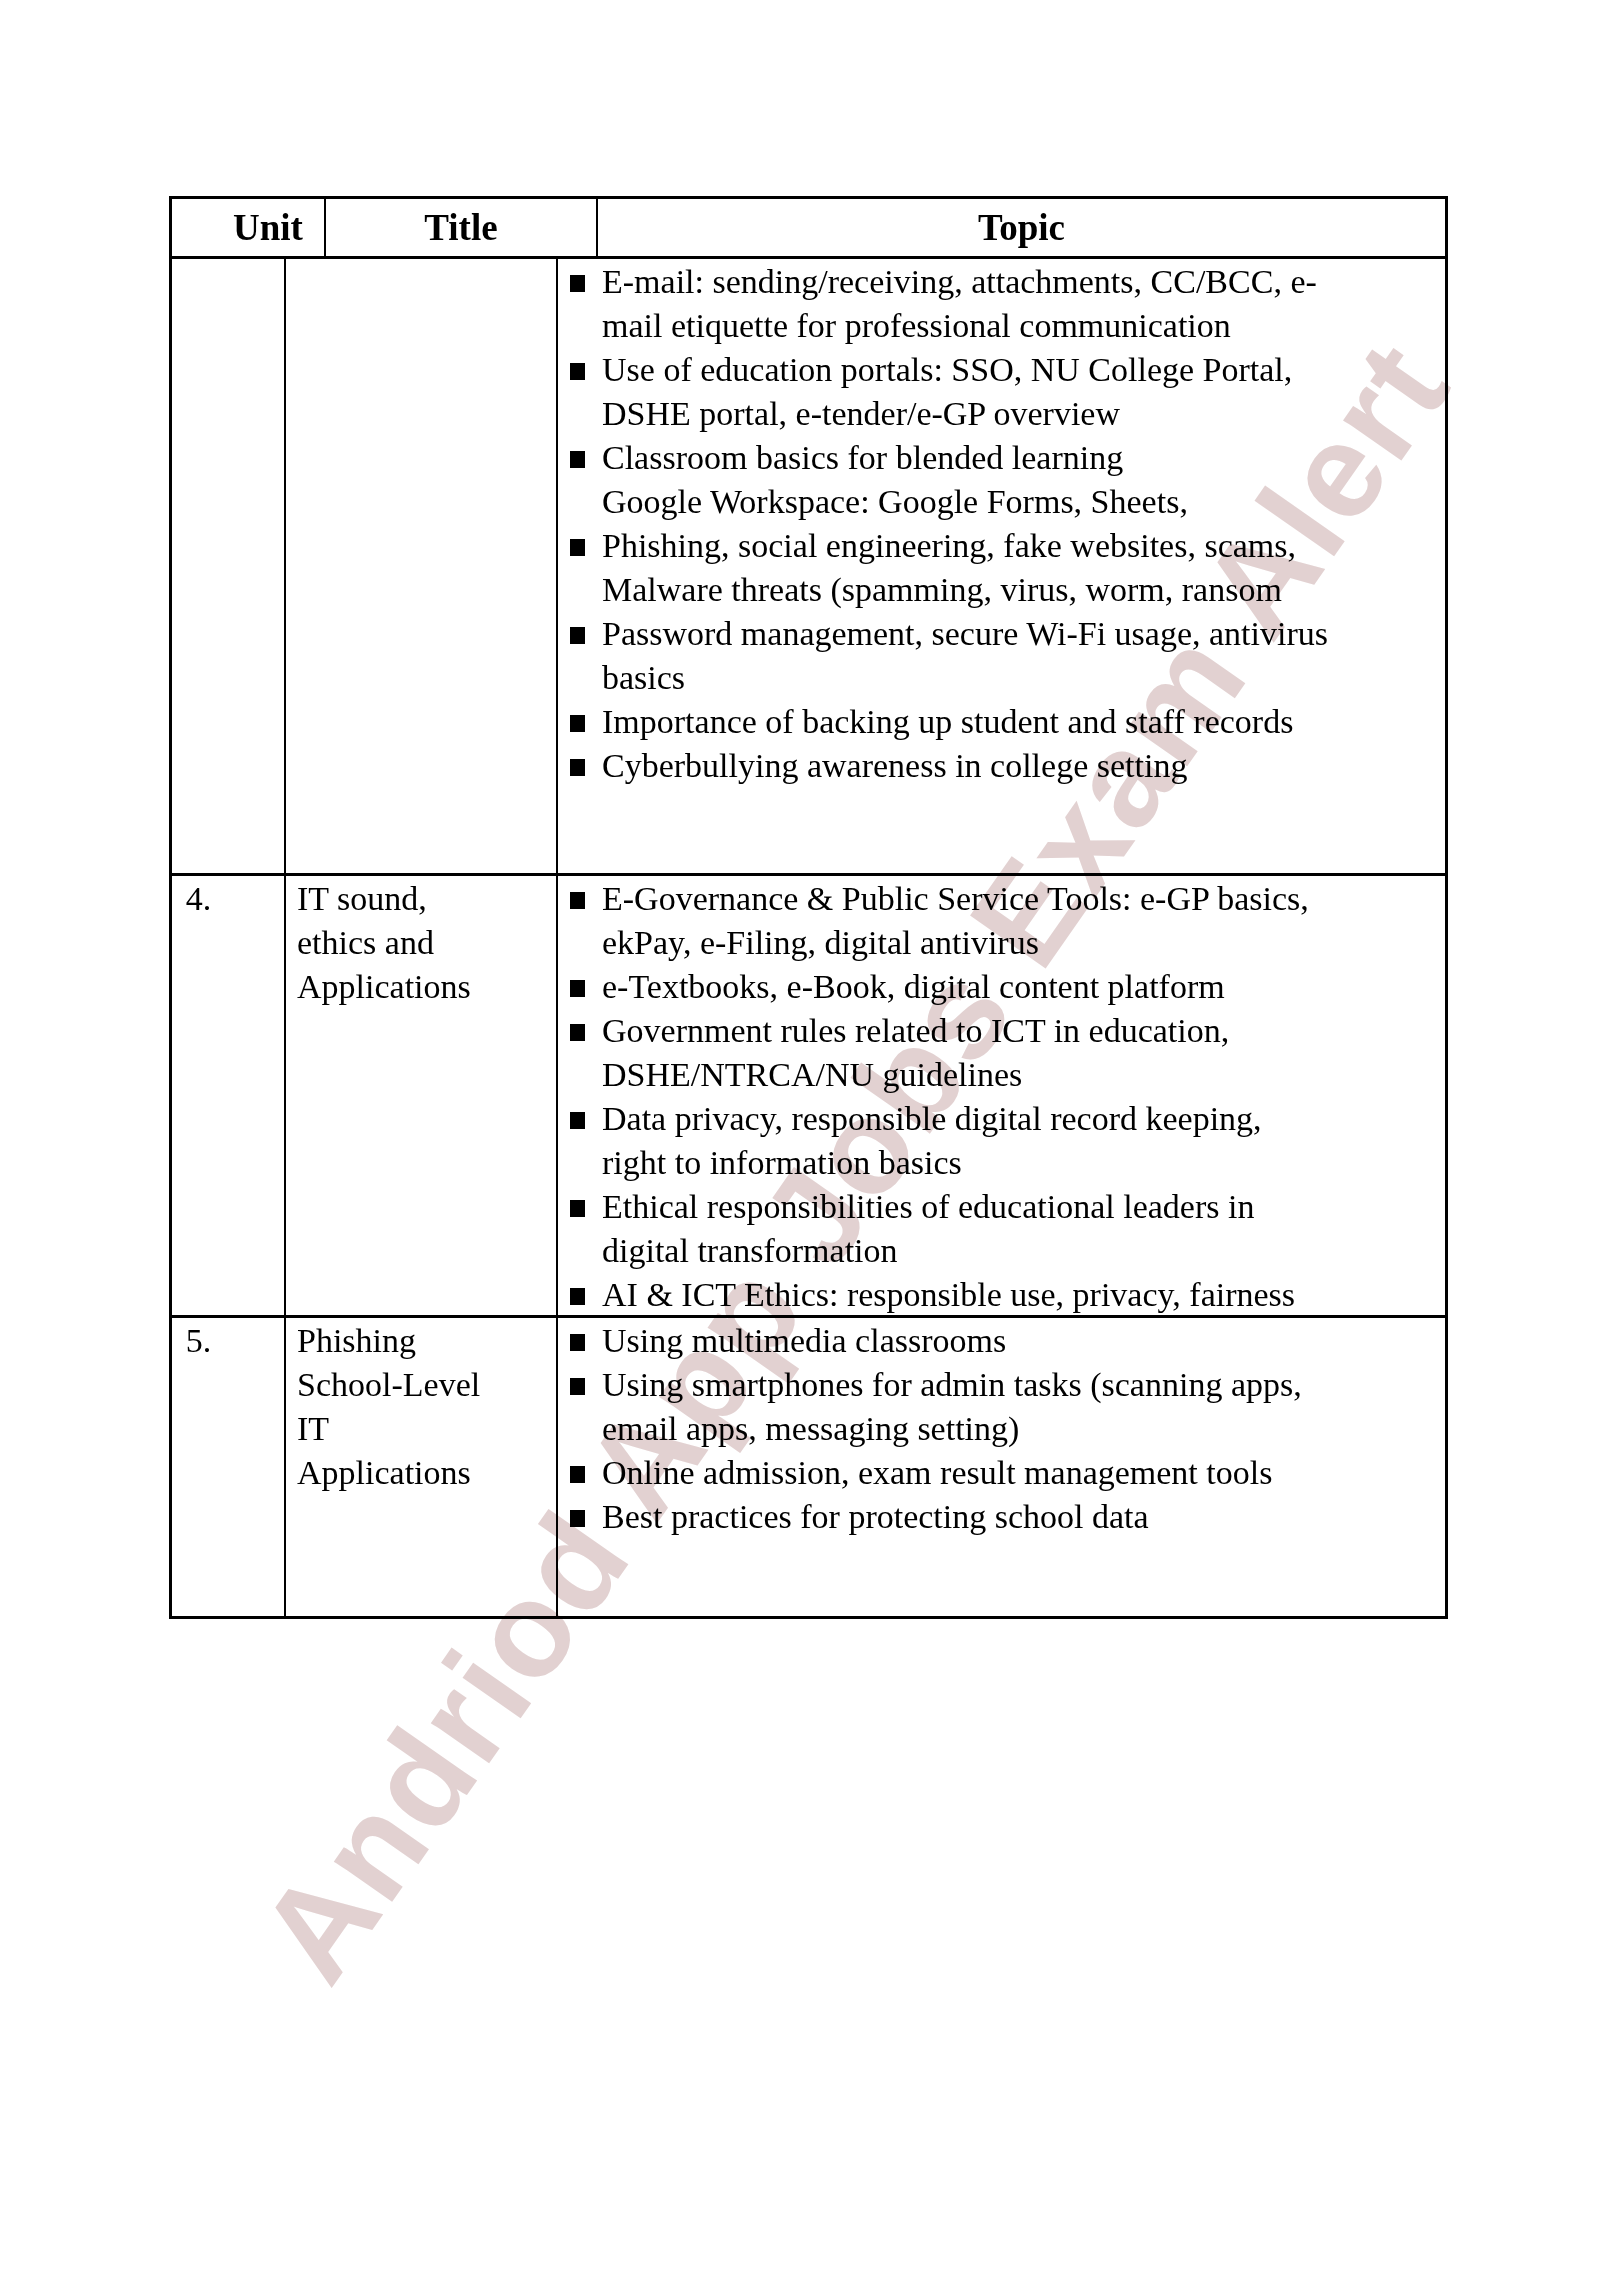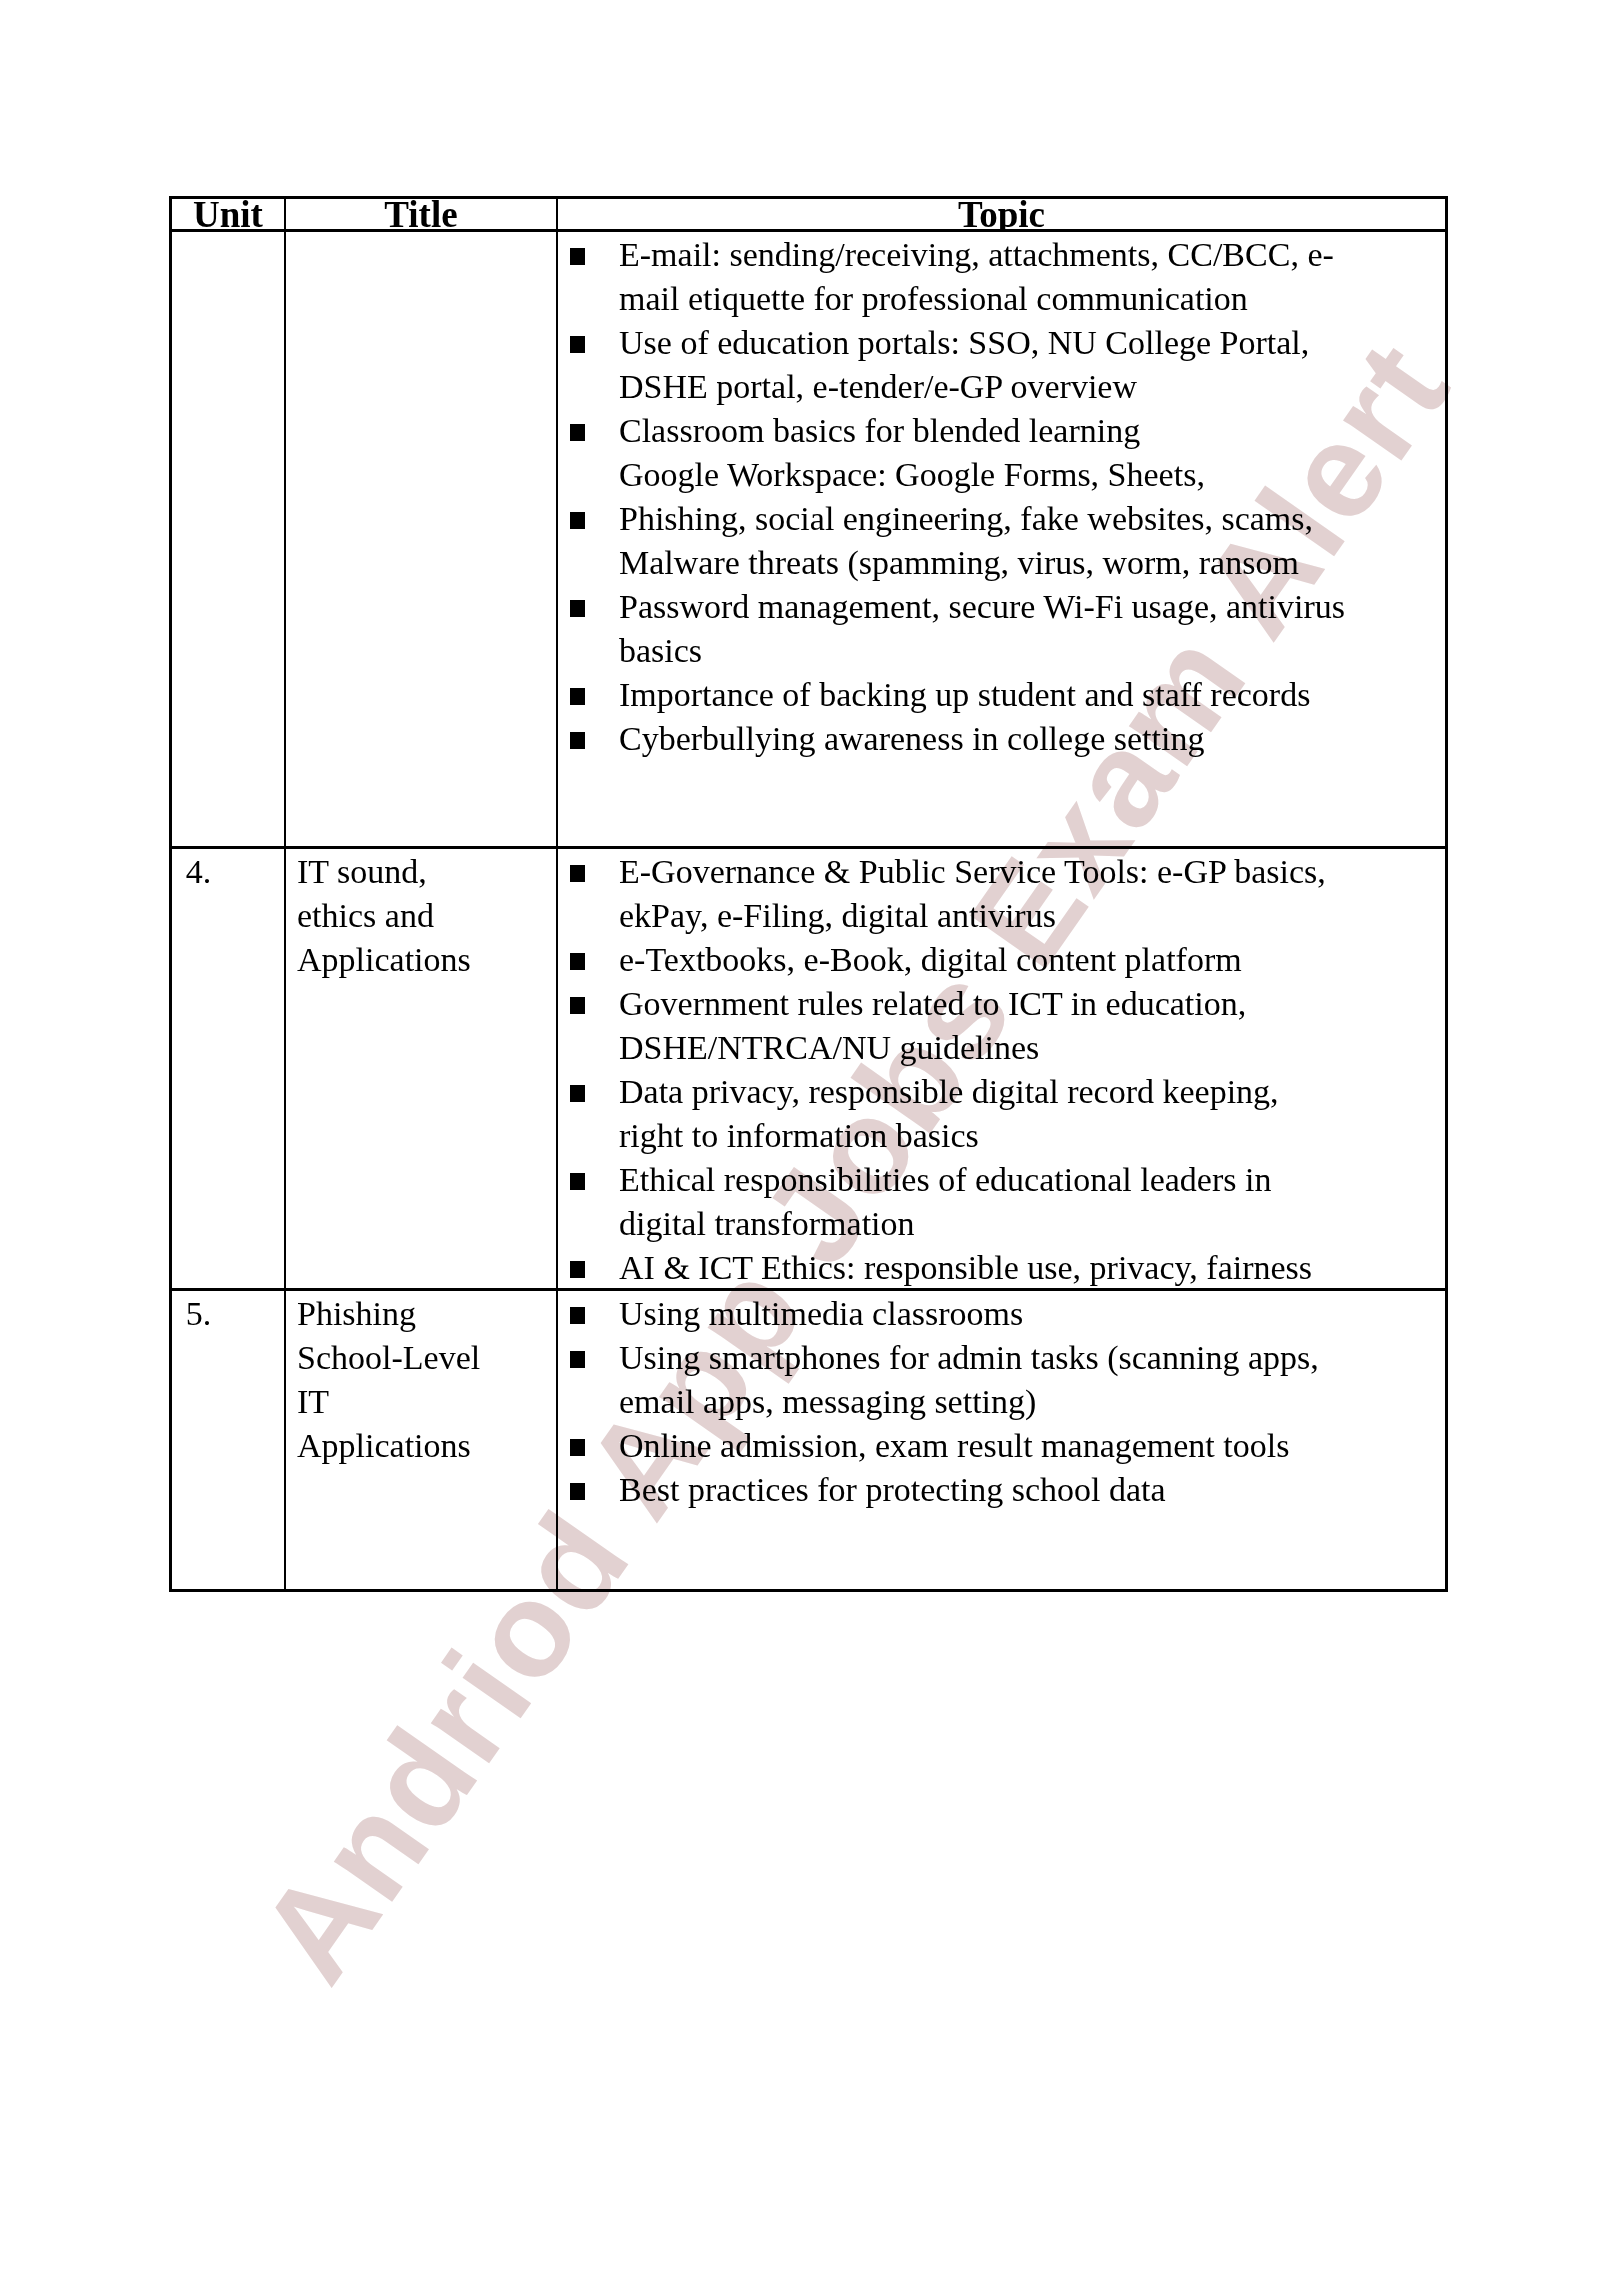--- a/index.html
+++ b/index.html
@@ -41,22 +41,23 @@
     border: 3.9px solid #000;
     z-index: 1;
     background: transparent;
   }
   .t-row {
     display: grid;
     grid-template-columns: 114px 272px 1fr;
     box-sizing: border-box;
   }
   .t-row.header-row {
-    height: 33px;
+    height: 60px;
     border-bottom: 3.9px solid #000;
+    padding-left: 40px;
   }
   .t-row.body-row {
     border-bottom: 3.9px solid #000;
   }
   .t-row.body-row:last-child {
     border-bottom: none;
   }
   .cell {
     box-sizing: border-box;
     min-width: 0;
@@ -83,21 +84,21 @@
     font-size: 34px;
     line-height: 44px;
   }
   .topic-cell {
     padding: 1.3px 5.2px 0 0;
     font-size: 34px;
     line-height: 44px;
   }
   .topic-item {
     position: relative;
-    padding-left: 61px;
+    padding-left: 44px;
   }
   .bullet-marker {
     position: absolute;
     left: 12.4px;
     top: 14.4px;
     width: 14.4px;
     height: 17px;
     background: #000;
   }
   .t-line {

